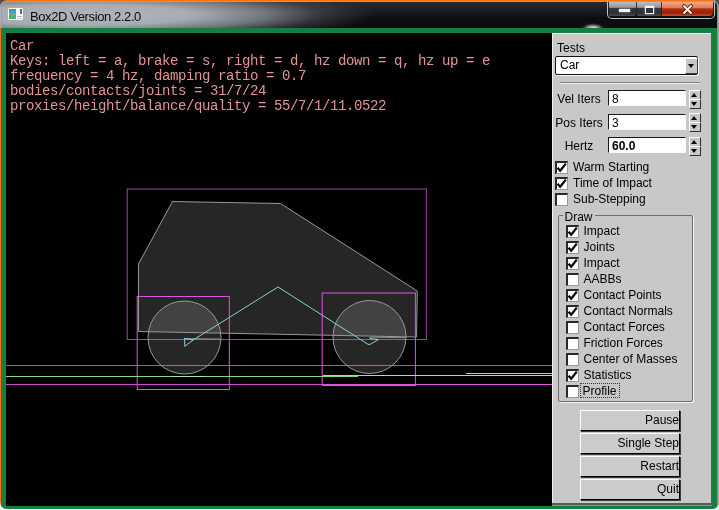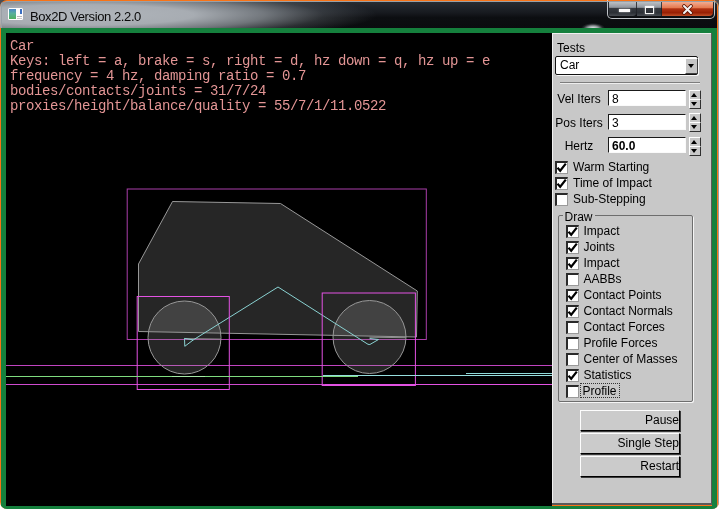--- a/index.html
+++ b/index.html
@@ -251,32 +251,33 @@
         <div class="abs cblbl" style="left:31.5px;top:254.5px">Contact Points</div>
         <div class="abs cb" style="left:13.5px;top:271.5px">
             <svg width="13" height="13" viewBox="0 0 13 13">
               <polyline points="2.5,6.8 5.2,9.8 10.8,2.6" fill="none" stroke="#000" stroke-width="2.2"></polyline>
             </svg>
           </div>
         <div class="abs cblbl" style="left:31.5px;top:270.5px">Contact Normals</div>
         <div class="abs cb" style="left:13.5px;top:287.5px"></div>
         <div class="abs cblbl" style="left:31.5px;top:286.5px">Contact Forces</div>
         <div class="abs cb" style="left:13.5px;top:303.5px"></div>
-        <div class="abs cblbl" style="left:31.5px;top:302.5px">Profile Forces</div>
+        <div class="abs cblbl" style="left:31.5px;top:302.5px">Friction Forces</div>
         <div class="abs cb" style="left:13.5px;top:319.5px"></div>
         <div class="abs cblbl" style="left:31.5px;top:318.5px">Center of Masses</div>
         <div class="abs cb" style="left:13.5px;top:335.5px">
             <svg width="13" height="13" viewBox="0 0 13 13">
               <polyline points="2.5,6.8 5.2,9.8 10.8,2.6" fill="none" stroke="#000" stroke-width="2.2"></polyline>
             </svg>
           </div>
         <div class="abs cblbl" style="left:31.5px;top:334.5px">Statistics</div>
         <div class="abs cb" style="left:13.5px;top:351.5px"></div>
         <div class="abs cblbl" style="left:27.5px;top:349.5px;border:1px dotted #333;padding:0 2px;height:13px">Profile</div>
         <div class="abs" id="panel"></div>
         <div class="abs" id="panellbl">Draw</div>
         <div class="abs pbtn" id="bpause">Pause</div>
         <div class="abs pbtn" id="bstep">Single Step</div>
         <div class="abs pbtn" id="brestart">Restart</div>
+        <div class="abs pbtn" id="bquit">Quit</div>
       </div>
     </div>
   </div>
 </div>
 
 </body></html>

